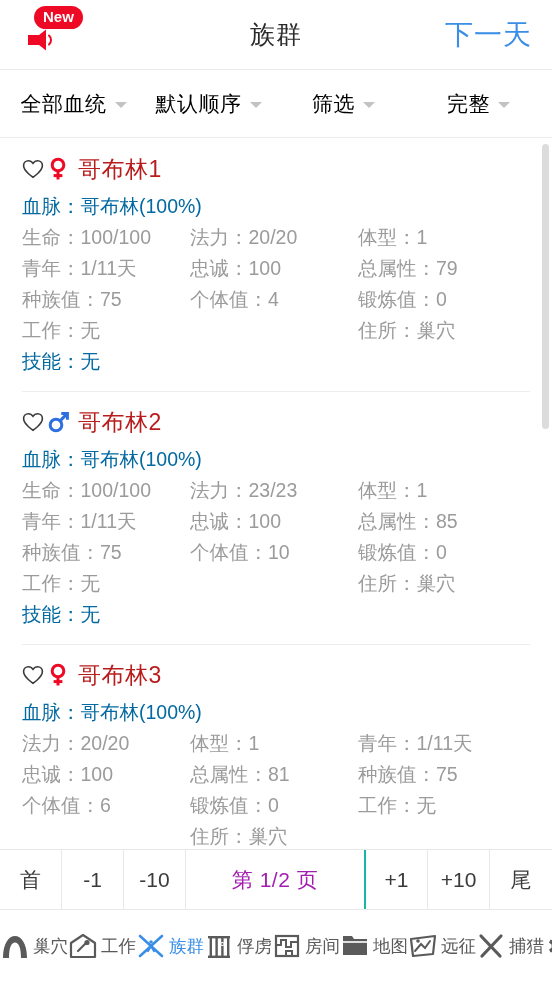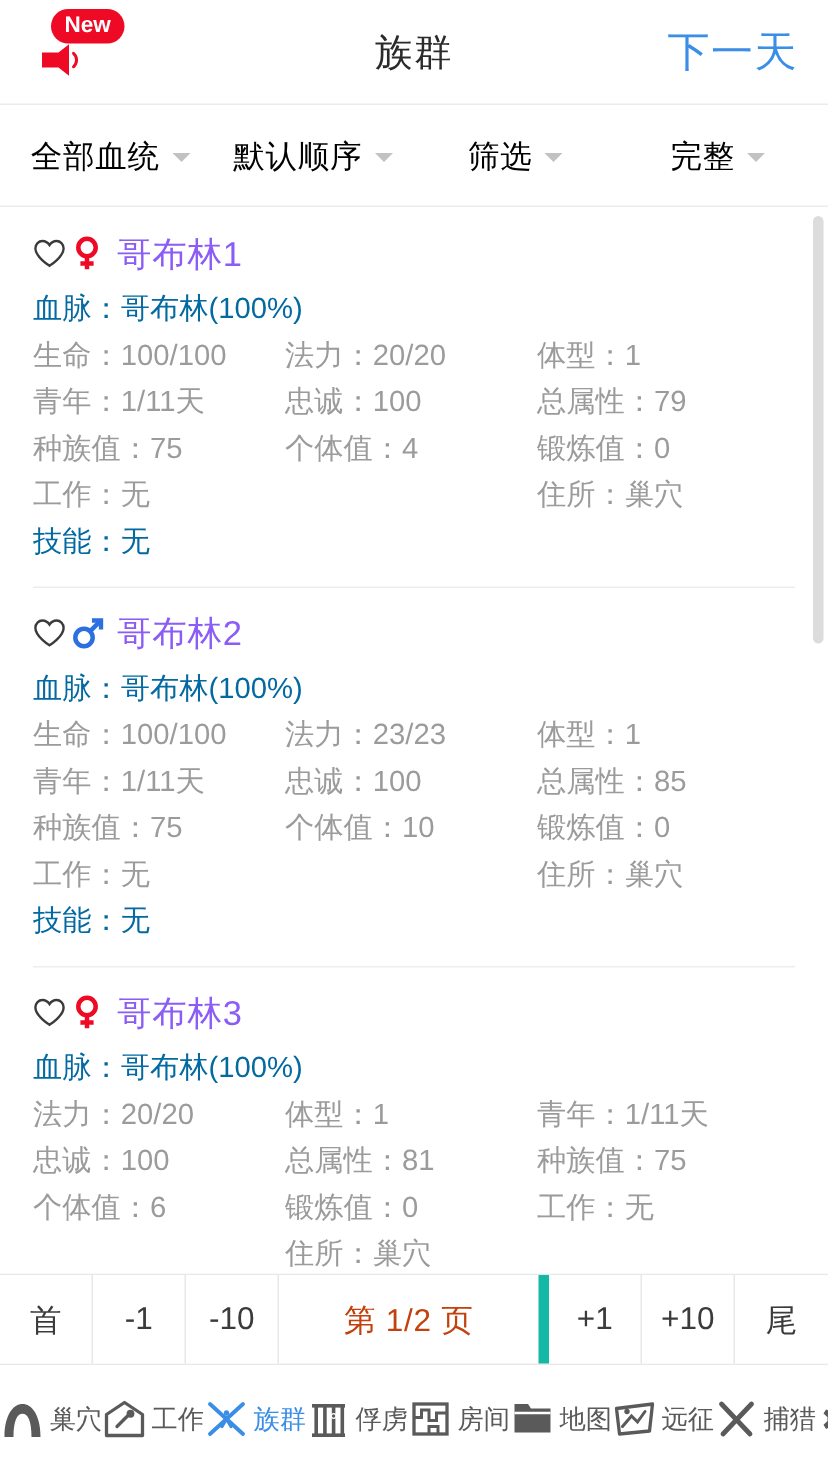--- a/index.html
+++ b/index.html
@@ -159,21 +159,21 @@
   }
   .gender-icon {
     width: 22px;
     height: 24px;
     display: block;
     flex: 0 0 auto;
     margin-left: 1px;
   }
   .unit-name {
     font-size: 23px;
-    color: #8b5cf6;
+    color: #b91c1c;
     margin-left: 7px;
     letter-spacing: 0.5px;
     white-space: nowrap;
   }
 
   .line-full {
     font-size: 19.5px;
     color: #0369a1;
     line-height: 31px;
     white-space: nowrap;
@@ -231,22 +231,22 @@
     cursor: pointer;
     background: #ffffff;
   }
   .pager-btn.last { border-right: none; }
   .pager-info {
     flex: 1 1 auto;
     display: flex;
     align-items: center;
     justify-content: center;
     font-size: 21px;
-    color: #c2410c;
-    border-right: 7px solid #14b8a6;
+    color: #a21caf;
+    border-right: 2px solid #14b8a6;
     letter-spacing: 0.5px;
   }
 
   
   .tabbar {
     flex: 0 0 72px;
     height: 72px;
     display: flex;
     align-items: center;
     background: #ffffff;

